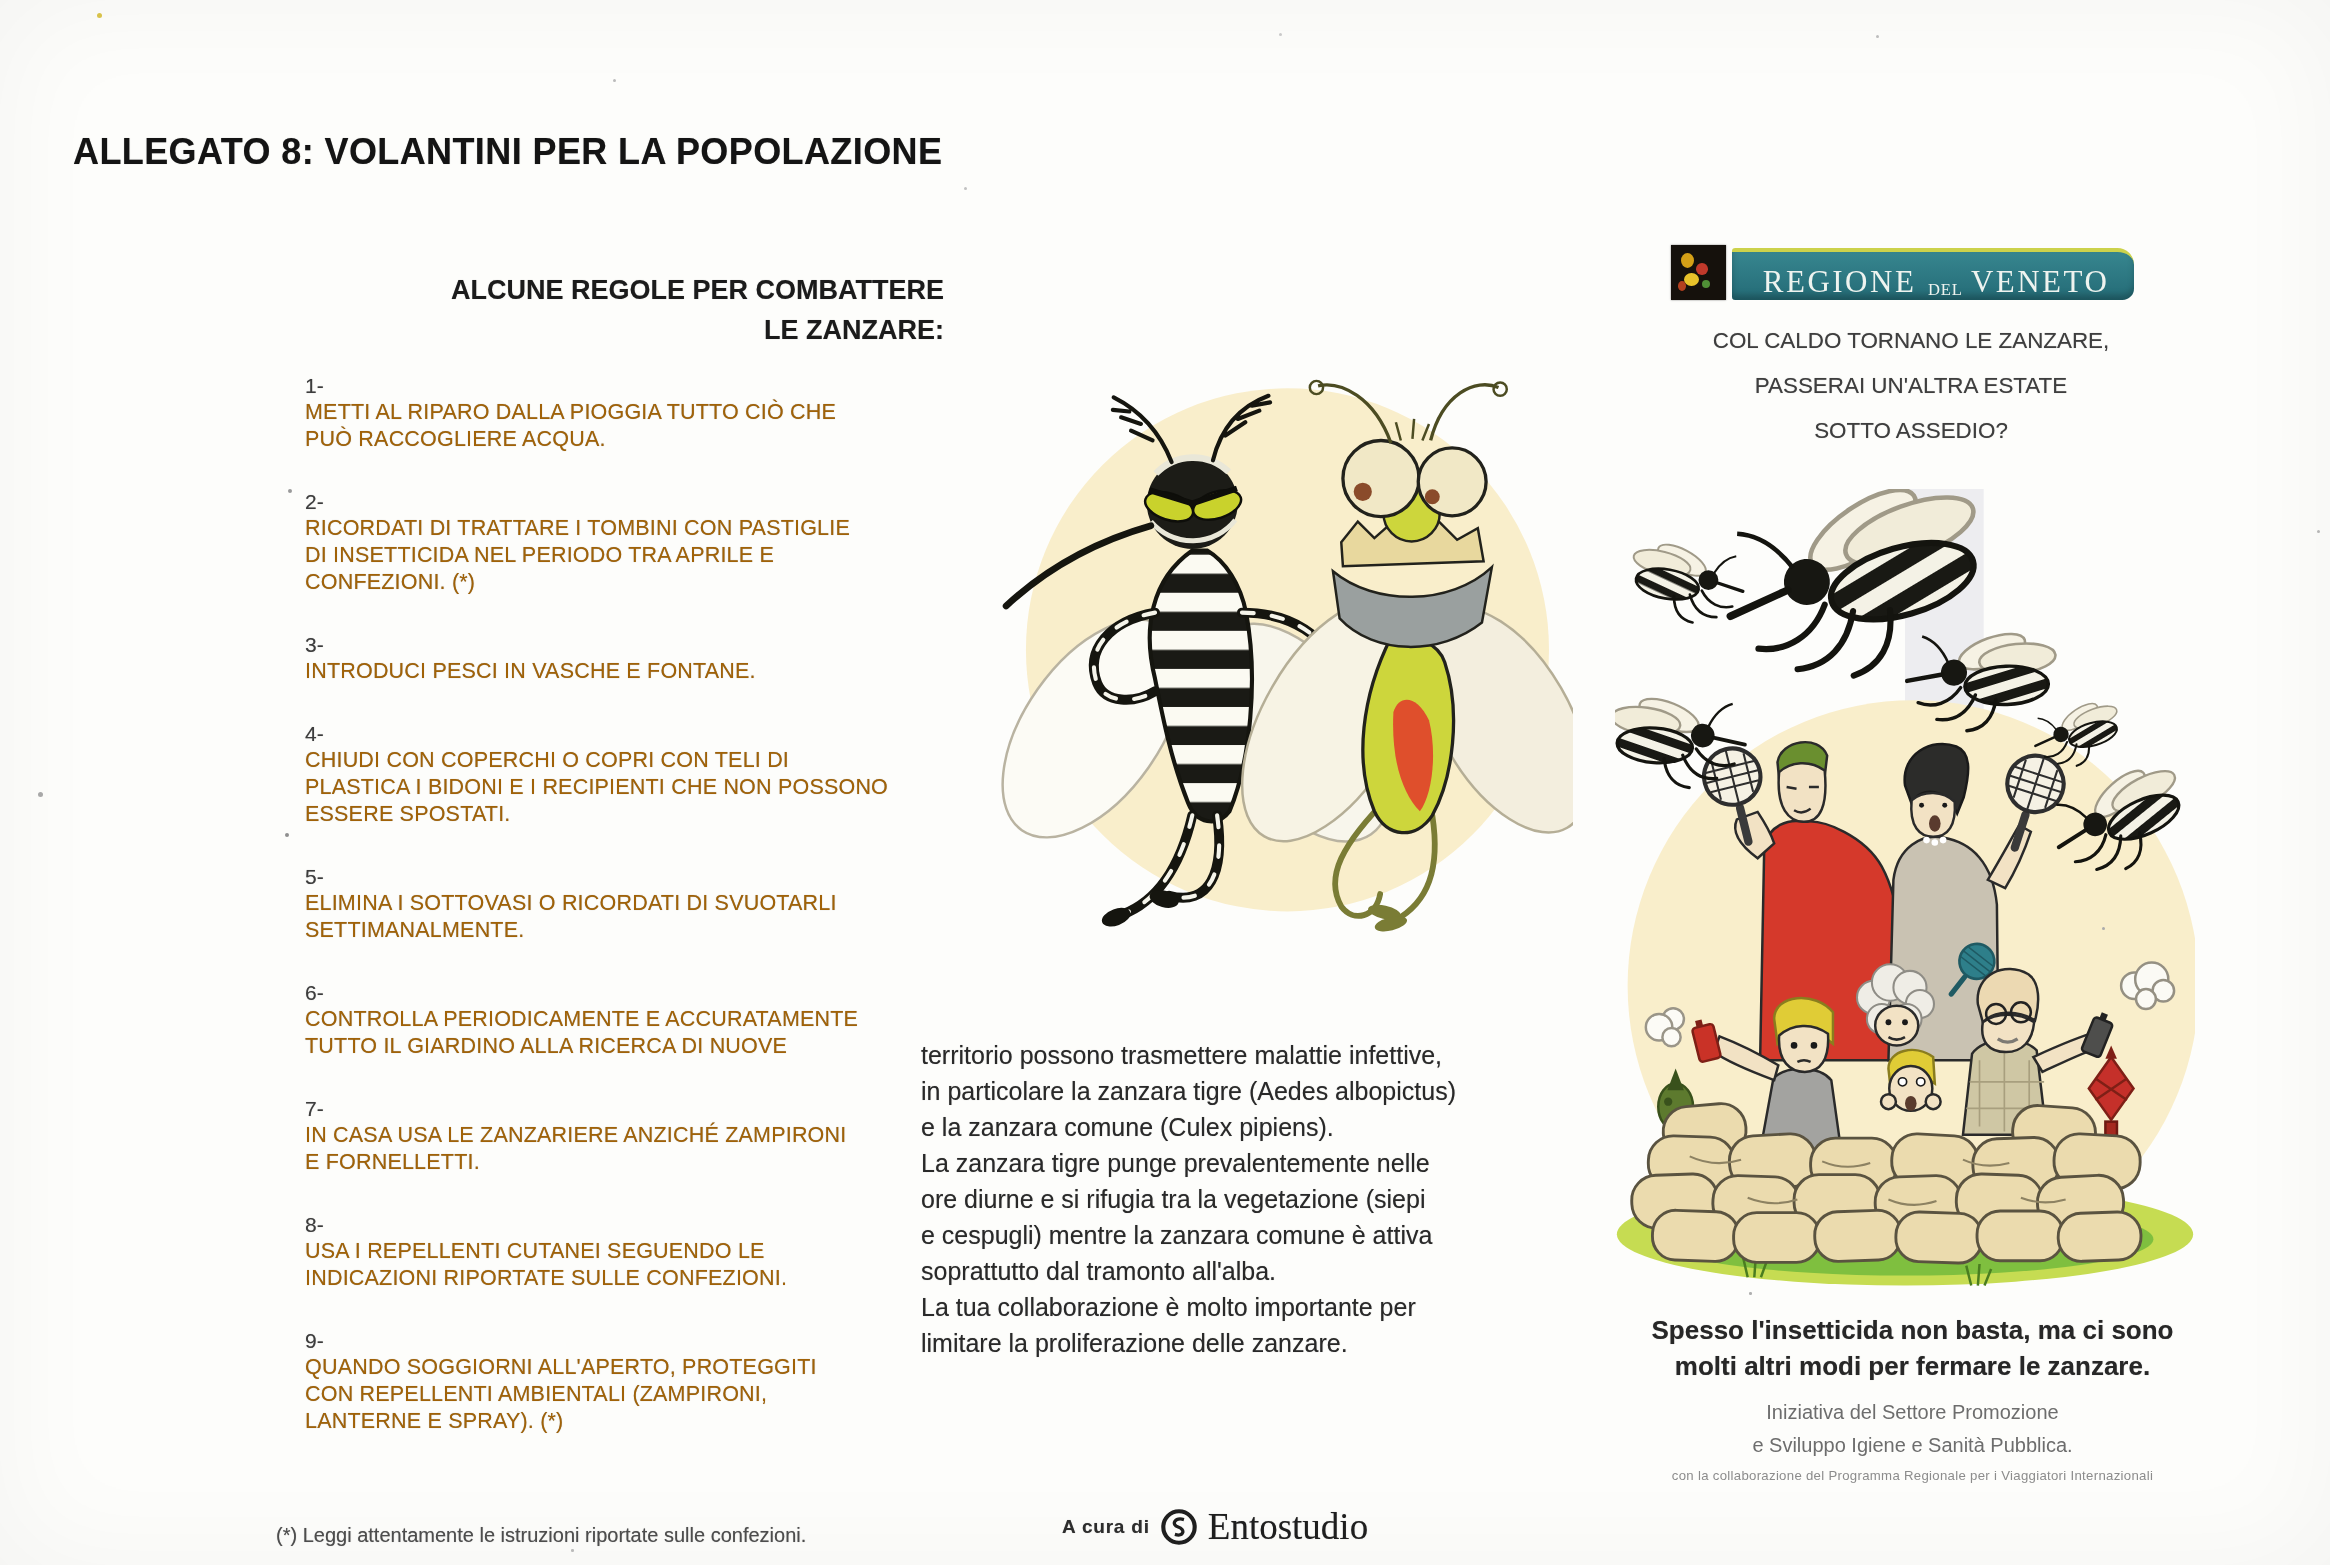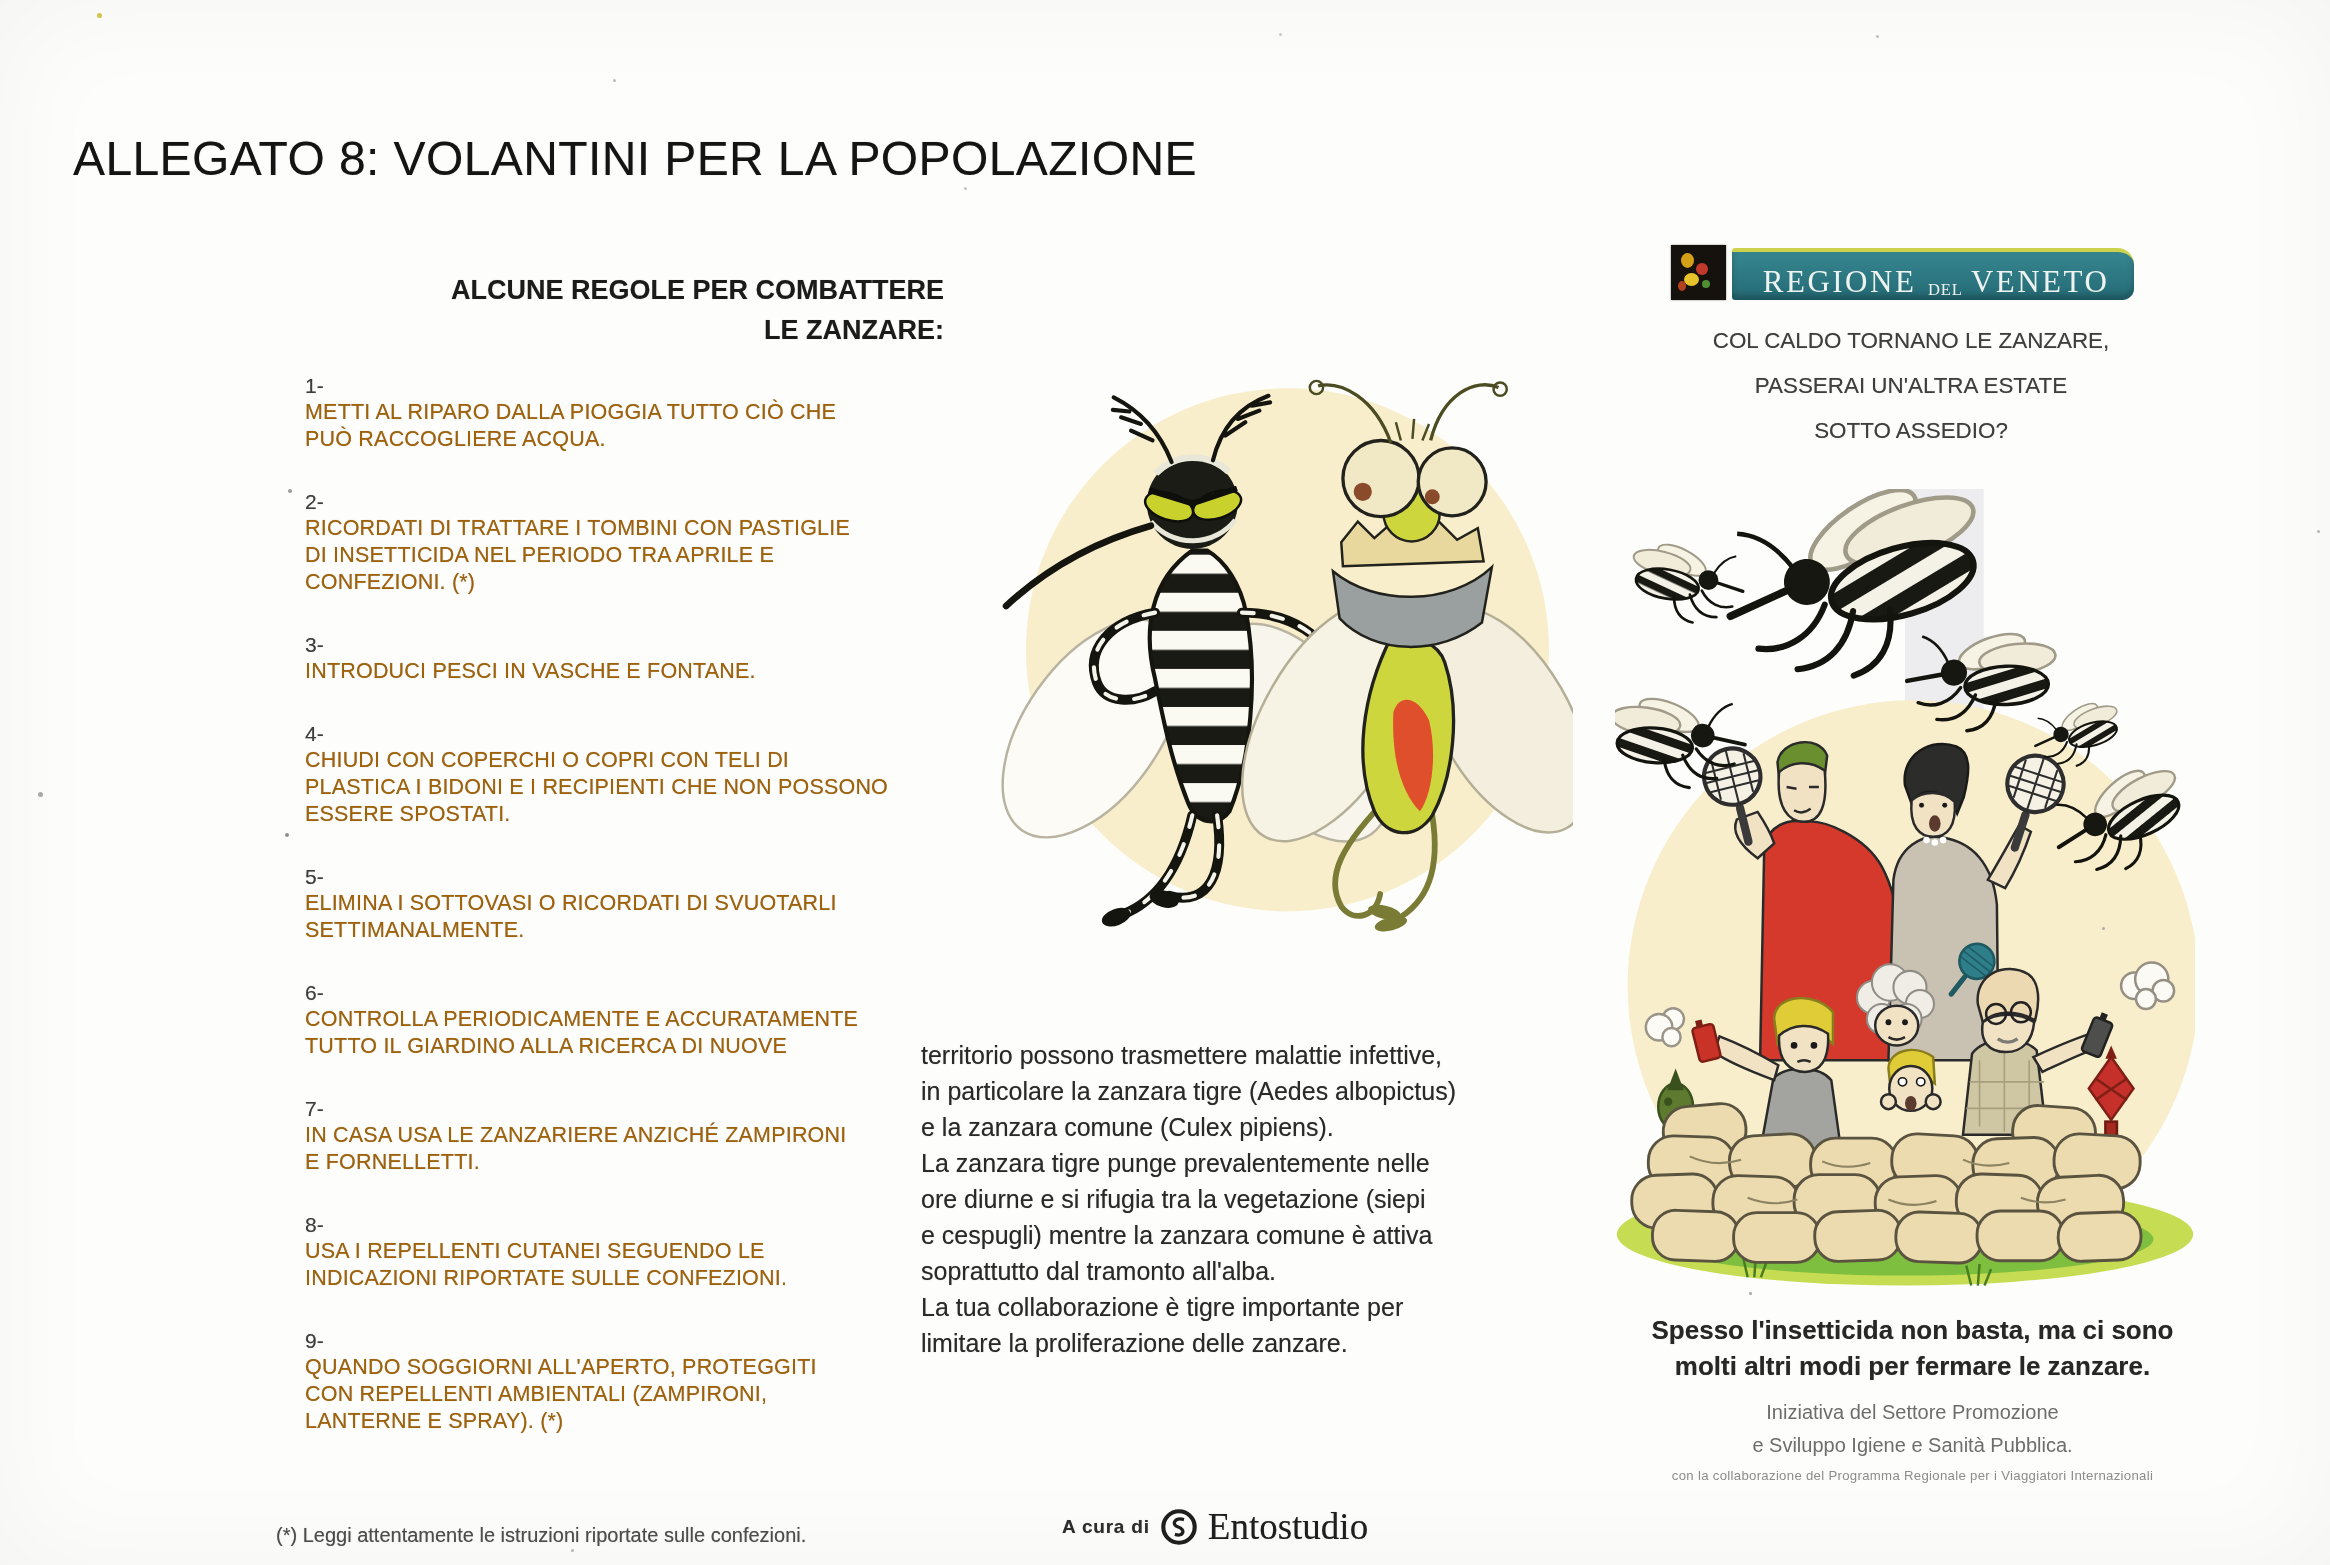--- a/index.html
+++ b/index.html
@@ -3,21 +3,21 @@
 <meta charset="utf-8">
 <style>
   html,body{margin:0;padding:0;background:#9a9a9a;}
   .page{
     position:relative; width:2330px; height:1565px; background:#fdfdfb;
     overflow:hidden; font-family:"Liberation Sans", sans-serif; color:#222;
     box-shadow: inset 0 0 116px rgba(0,0,0,0.04);
   }
   .scan{ text-shadow:0 0 0.8px rgba(50,50,50,0.45); }
 
-  .doc-title{ position:absolute; left:73px; top:131px; font-size:48px; font-weight:normal;
+  .doc-title{ position:absolute; left:73px; top:131px; font-size:36px; font-weight:bold;
     color:#141414; letter-spacing:0.4px; }
 
   
   .left-panel{ position:absolute; left:305px; top:270px; width:639px; }
   .left-heading{ text-align:right; font-weight:bold; font-size:27px; line-height:40px;
     color:#1b1b1b; margin-bottom:21.5px; }
   .rule{ margin-bottom:35px; }
   .rule-num{ font-size:21px; line-height:27px; color:#3d3d3d; }
   .rule-line{ font-size:21.5px; line-height:27px; color:#a16207; letter-spacing:0.2px; }
   .footnote{ position:absolute; left:276px; top:1524px; font-size:20px; color:#4d4d4d; }
@@ -182,21 +182,21 @@
   </div>
 
   <div class="center-paragraph">
       <div class="para-line scan">territorio possono trasmettere malattie infettive,</div>
       <div class="para-line scan">in particolare la zanzara tigre (Aedes albopictus)</div>
       <div class="para-line scan">e la zanzara comune (Culex pipiens).</div>
       <div class="para-line scan">La zanzara tigre punge prevalentemente nelle</div>
       <div class="para-line scan">ore diurne e si rifugia tra la vegetazione (siepi</div>
       <div class="para-line scan">e cespugli) mentre la zanzara comune è attiva</div>
       <div class="para-line scan">soprattutto dal tramonto all'alba.</div>
-      <div class="para-line scan">La tua collaborazione è tigre importante per</div>
+      <div class="para-line scan">La tua collaborazione è molto importante per</div>
       <div class="para-line scan">limitare la proliferazione delle zanzare.</div>
     </div>
 
   <div class="credit">
     <span class="credit-prefix scan">A cura di</span>
     <svg width="38" height="38" viewBox="0 0 46 46">
       <circle cx="23" cy="23" r="19" fill="none" stroke="#1f1f1f" stroke-width="5"></circle>
       <path d="M29 14 C 18 11 13 20 22 23 C 31 26 29 35 18 32" fill="none" stroke="#1f1f1f" stroke-width="4"></path>
     </svg>
     <span class="credit-name scan">Entostudio</span>

